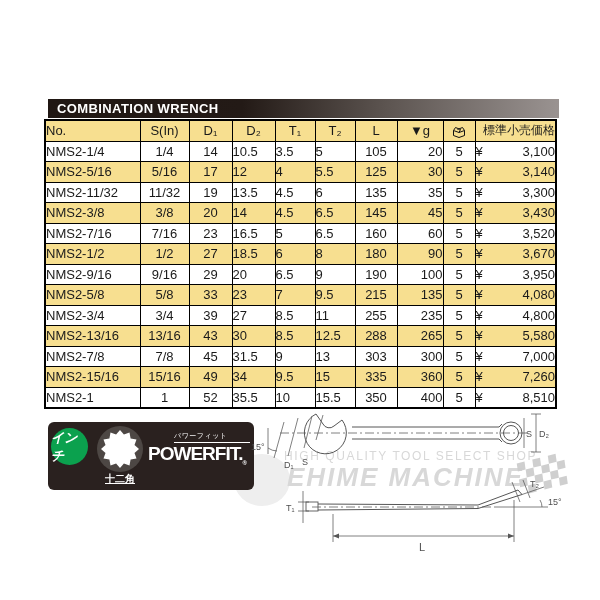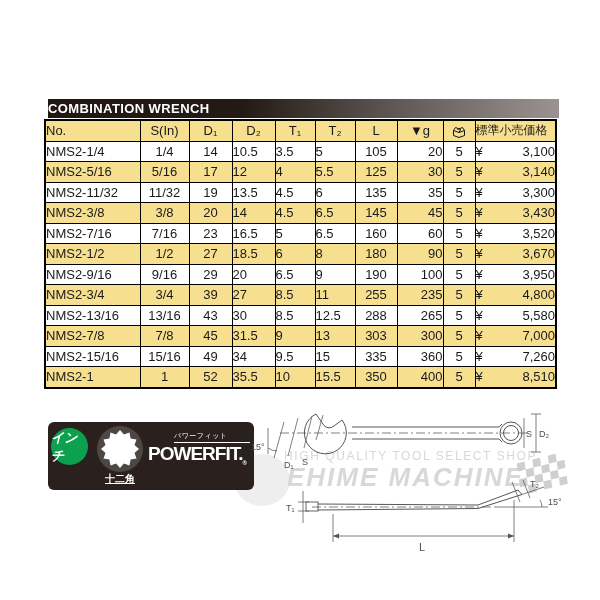--- a/index.html
+++ b/index.html
@@ -6,42 +6,42 @@
   body{
     width:600px;height:600px;position:relative;background:#fff;
     font-family:"Liberation Sans","DejaVu Sans",sans-serif;
     color:#1a1a1a;overflow:hidden;
   }
   
   .title-bar{
     position:absolute;left:48px;top:99px;width:511px;height:19px;
     background:linear-gradient(90deg,#201713 0%,#231a16 38%,#5c5450 66%,#9a9391 100%);
     color:#fff;font-weight:bold;font-size:13px;line-height:19px;
-    box-sizing:border-box;letter-spacing:.4px;
+    padding-left:9px;box-sizing:border-box;letter-spacing:.4px;
   }
   
   table.spec{
     position:absolute;left:44px;top:119px;width:511px;
     border-collapse:collapse;table-layout:fixed;
     font-size:13px;
   }
   table.spec th,table.spec td{
     border:1px solid #000;height:19.5px;padding:0;overflow:hidden;
     white-space:nowrap;font-weight:normal;
   }
   table.spec{border:2px solid #000;}
   thead th{background:var(--row_yellow,#f7df90);}
   tbody tr:nth-child(even) td{background:var(--row_yellow,#f7df90);}
   .c-no{text-align:left;padding-left:4px;}
   th.c-no{padding-left:4px;}
   .c-s,.c-d1,.c-l,.c-pack{text-align:center;}
   .c-d2,.c-t1,.c-t2{text-align:left;padding-left:5px;}
   th.c-d2,th.c-t1,th.c-t2,th.c-g{text-align:center;padding-left:0;}
   .c-g{text-align:right;padding-right:8px;}
-  th.c-price{text-align:left;font-size:12px;}
+  th.c-price{text-align:right;font-size:12px;}
   td.c-price{padding:0 5px;}
   td.c-price .pwrap{display:flex;justify-content:space-between;align-items:center;height:100%;}
   th.c-packicon{text-align:center;}
   
   .badge-panel{
     position:absolute;left:48px;top:422px;width:206px;height:68px;
     background:var(--panel_bg,#2a211f);border-radius:6px;
   }
   .inch-badge{
     position:absolute;left:3px;top:6px;width:37px;height:37px;border-radius:50%;
@@ -238,20 +238,37 @@
     <td class="c-g">100</td>
     <td class="c-pack">5</td>
     <td class="c-price">
       <span class="pwrap">
         <span class="yen">¥</span>
         <span class="pval">3,950</span>
       </span>
     </td>
   </tr>
       <tr>
+    <td class="c-no">NMS2-5/8</td>
+    <td class="c-s">5/8</td>
+    <td class="c-d1">33</td>
+    <td class="c-d2">23</td>
+    <td class="c-t1">7</td>
+    <td class="c-t2">9.5</td>
+    <td class="c-l">215</td>
+    <td class="c-g">135</td>
+    <td class="c-pack">5</td>
+    <td class="c-price">
+      <span class="pwrap">
+        <span class="yen">¥</span>
+        <span class="pval">4,080</span>
+      </span>
+    </td>
+  </tr>
+      <tr>
     <td class="c-no">NMS2-3/4</td>
     <td class="c-s">3/4</td>
     <td class="c-d1">39</td>
     <td class="c-d2">27</td>
     <td class="c-t1">8.5</td>
     <td class="c-t2">11</td>
     <td class="c-l">255</td>
     <td class="c-g">235</td>
     <td class="c-pack">5</td>
     <td class="c-price">

